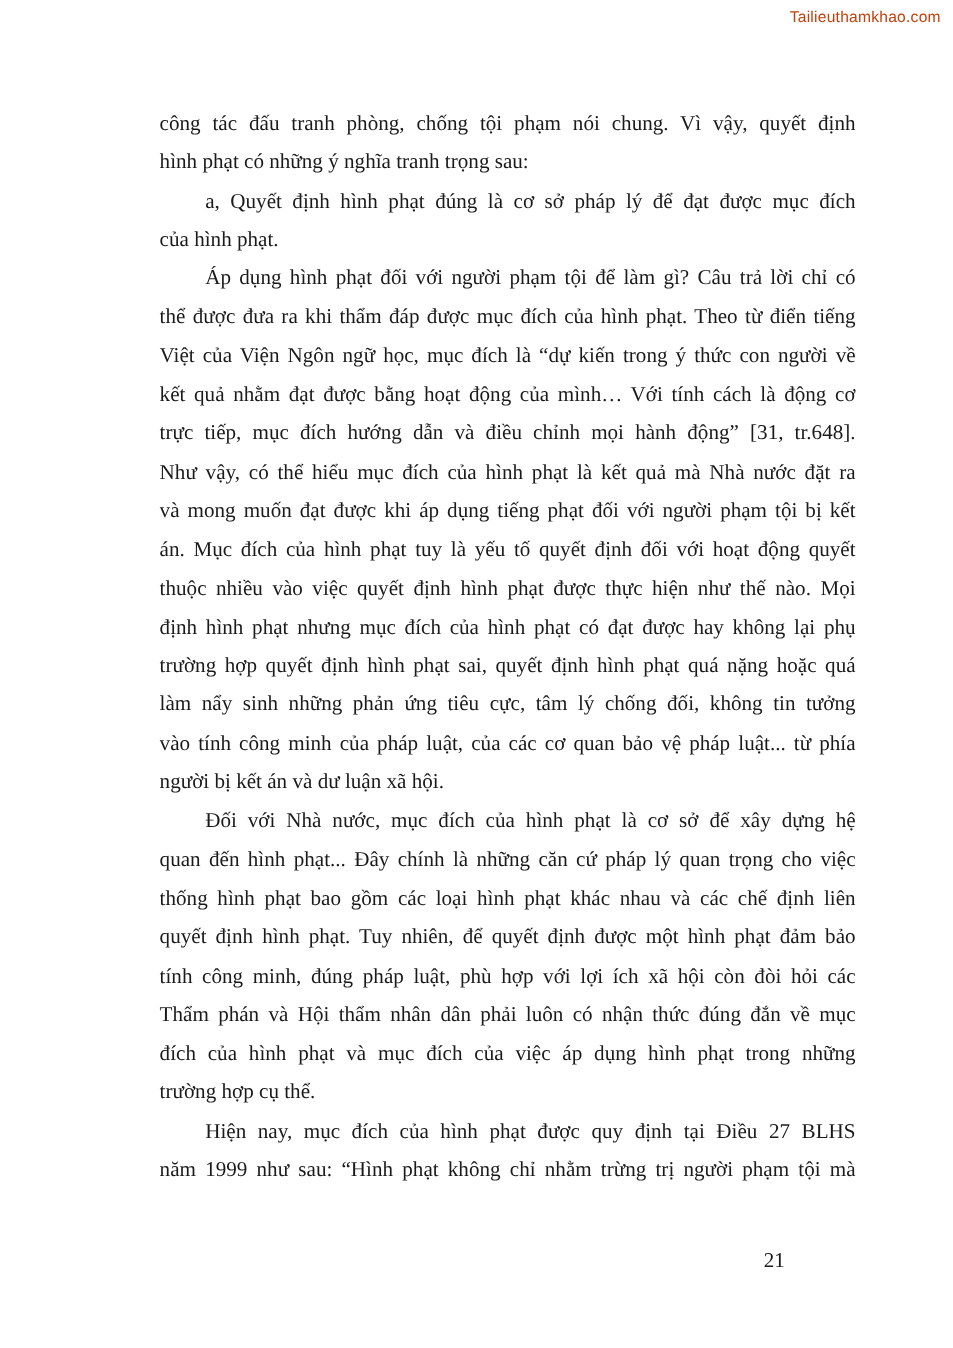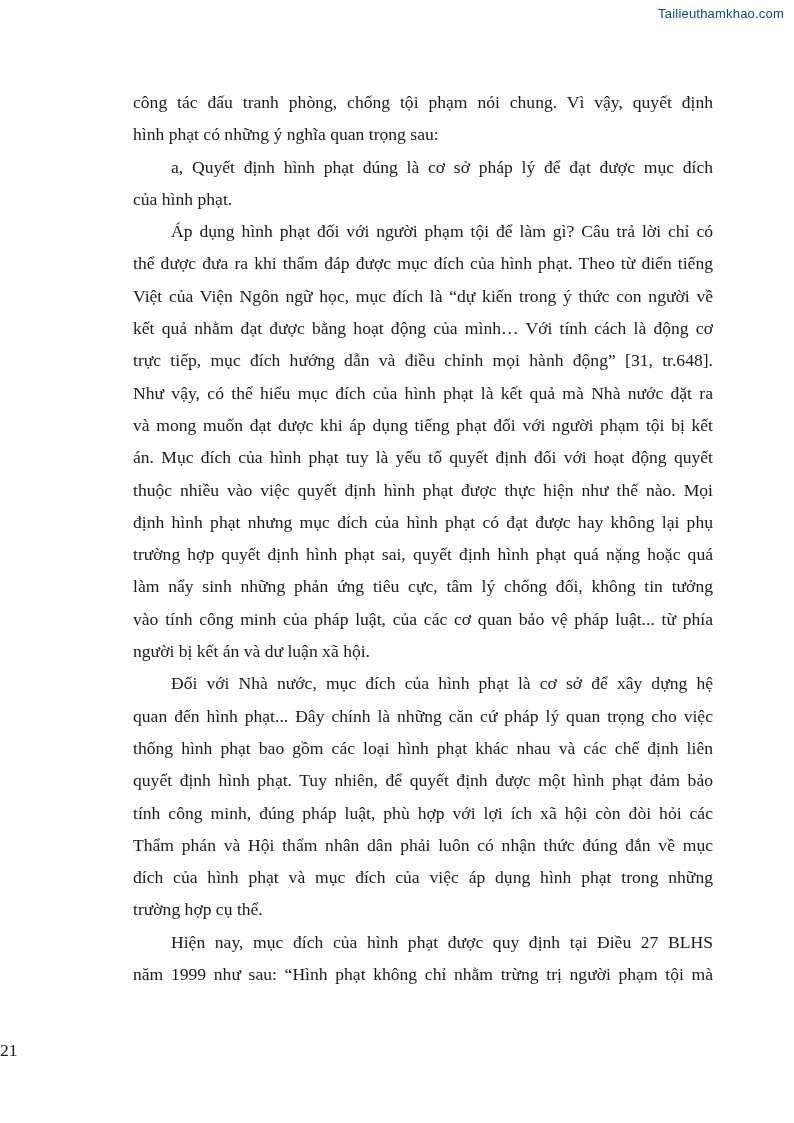--- a/index.html
+++ b/index.html
@@ -1,45 +1,45 @@
 <!DOCTYPE html>
 <html><head>
 <meta charset="utf-8">
 <style>
   html, body { margin: 0; padding: 0; background: #ffffff; }
   body { width: 794px; height: 1123px; position: relative; overflow: hidden; }
   .watermark {
     position: absolute; top: 6px; right: 10px;
     font-family: "Liberation Sans", sans-serif; font-size: 13px;
-    color: #0c4a6e; letter-spacing: 0.2px;
+    color: #c2410c; letter-spacing: 0.2px;
   }
   .page {
     position: absolute; left: 133px; top: 86px; width: 580px;
     font-family: "Liberation Serif", serif; font-size: 17.6px; color: #1a1a1a;
   }
   .line {
     height: 32.3px; line-height: 32.3px; white-space: nowrap;
     text-align: justify; text-align-last: justify; overflow: hidden;
   }
   .line.last { text-align-last: left; }
   .line.indent { padding-left: 38px; }
   .it { }
   .pagenum {
-    position: absolute; left: 0; width: 654px; top: 1040px; text-align: left;
+    position: absolute; left: 0; width: 654px; top: 1040px; text-align: right;
     font-family: "Liberation Serif", serif; font-size: 17.6px; color: #1a1a1a;
   }
 </style>
 </head>
 <body>
 
 <div class="watermark">Tailieuthamkhao.com</div>
 
 <div class="page">
   <div class="line"><span>công tác đấu tranh phòng, chống tội phạm nói chung. Vì vậy, quyết định</span></div>
-  <div class="line last"><span>hình phạt có những ý nghĩa quan trọng sau:</span></div>
+  <div class="line last"><span>hình phạt có những ý nghĩa tranh trọng sau:</span></div>
   <div class="line indent"><span class="it">a, Quyết định hình phạt đúng là cơ sở pháp lý để đạt được mục đích</span></div>
   <div class="line last"><span class="it">của hình phạt</span><span>.</span></div>
   <div class="line indent"><span>Áp dụng hình phạt đối với người phạm tội để làm gì? Câu trả lời chỉ có</span></div>
   <div class="line"><span>thể được đưa ra khi thẩm đáp được mục đích của hình phạt. Theo từ điển tiếng</span></div>
   <div class="line"><span>Việt của Viện Ngôn ngữ học, mục đích là “</span><span class="it">dự kiến trong ý thức con người về</span></div>
   <div class="line"><span class="it">kết quả nhằm đạt được bằng hoạt động của mình… Với tính cách là động cơ</span></div>
   <div class="line"><span class="it">trực tiếp, mục đích hướng dẫn và điều chỉnh mọi hành động</span><span>” [31, tr.648].</span></div>
   <div class="line"><span>Như vậy, có thể hiểu mục đích của hình phạt là kết quả mà Nhà nước đặt ra</span></div>
   <div class="line"><span>và mong muốn đạt được khi áp dụng tiếng phạt đối với người phạm tội bị kết</span></div>
   <div class="line"><span>án. Mục đích của hình phạt tuy là yếu tố quyết định đối với hoạt động quyết</span></div>

